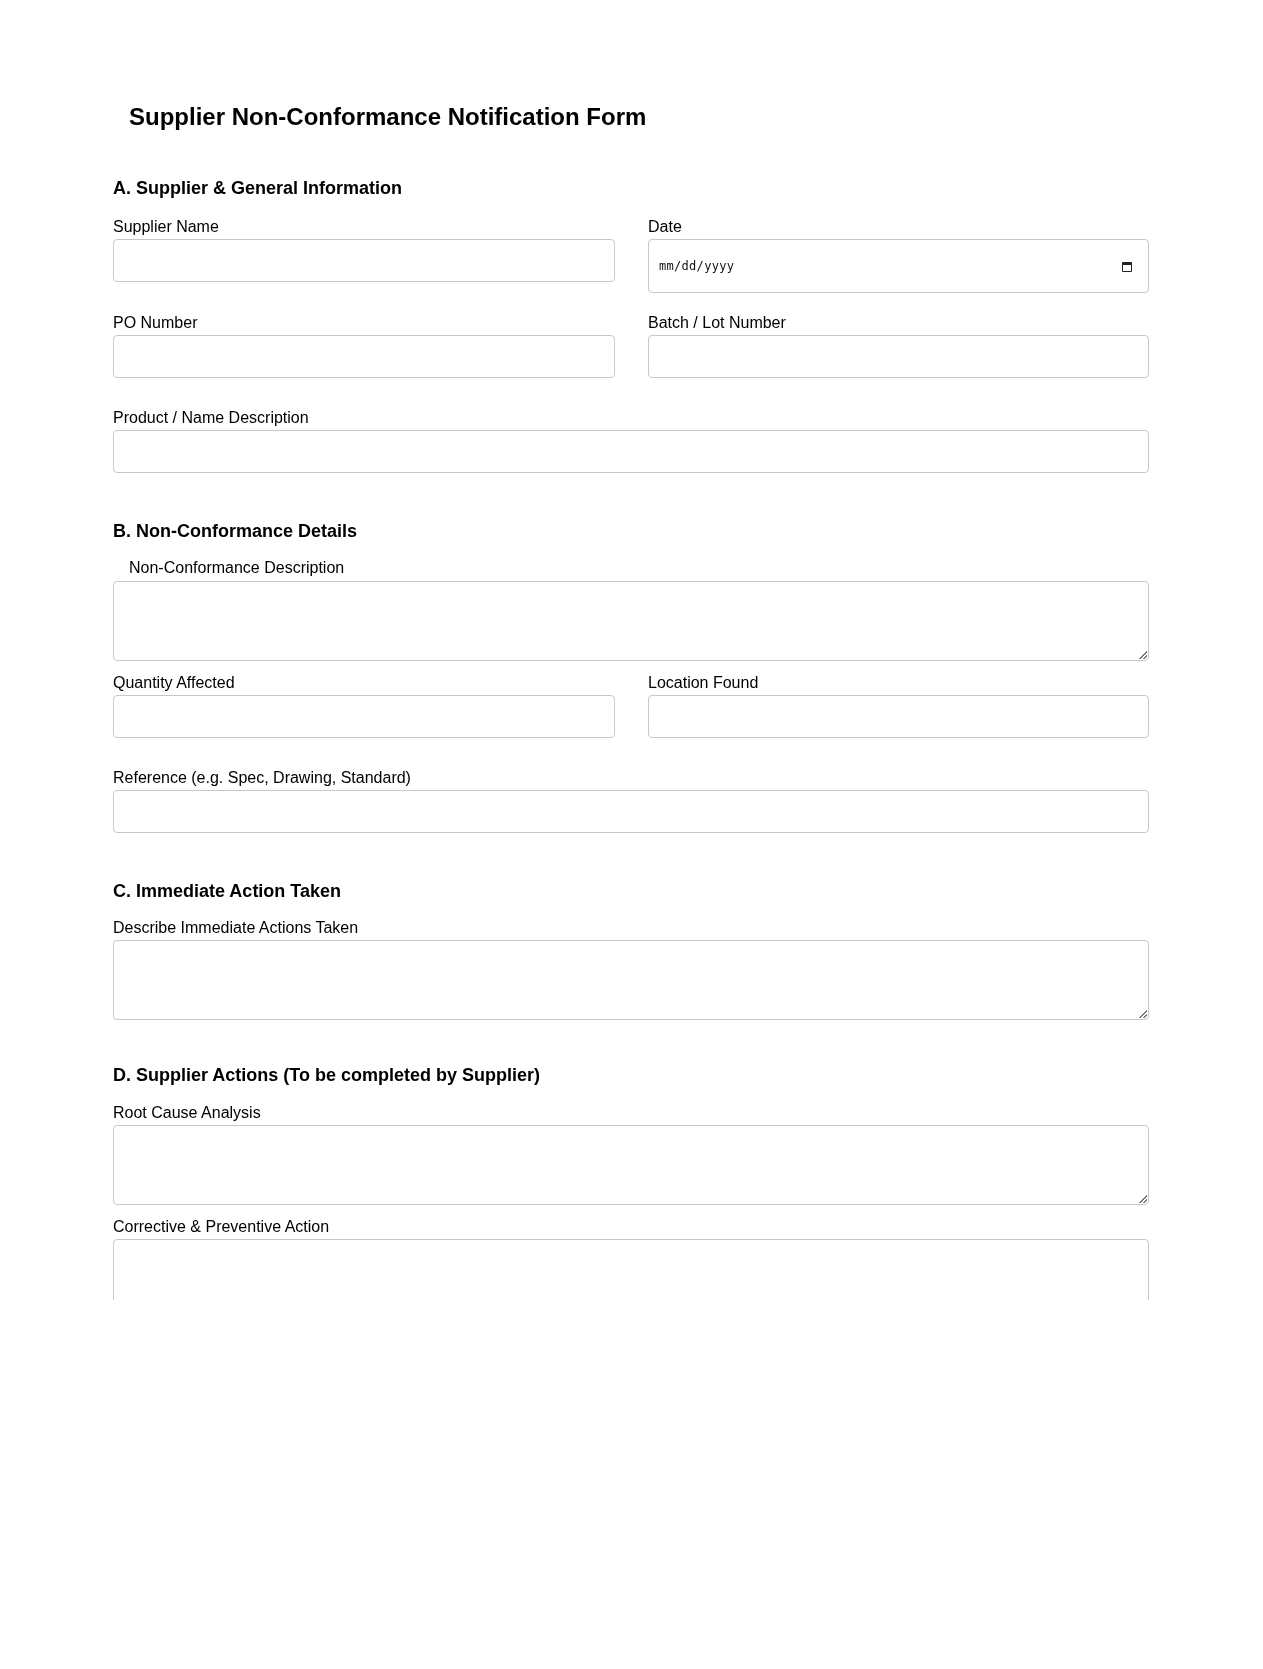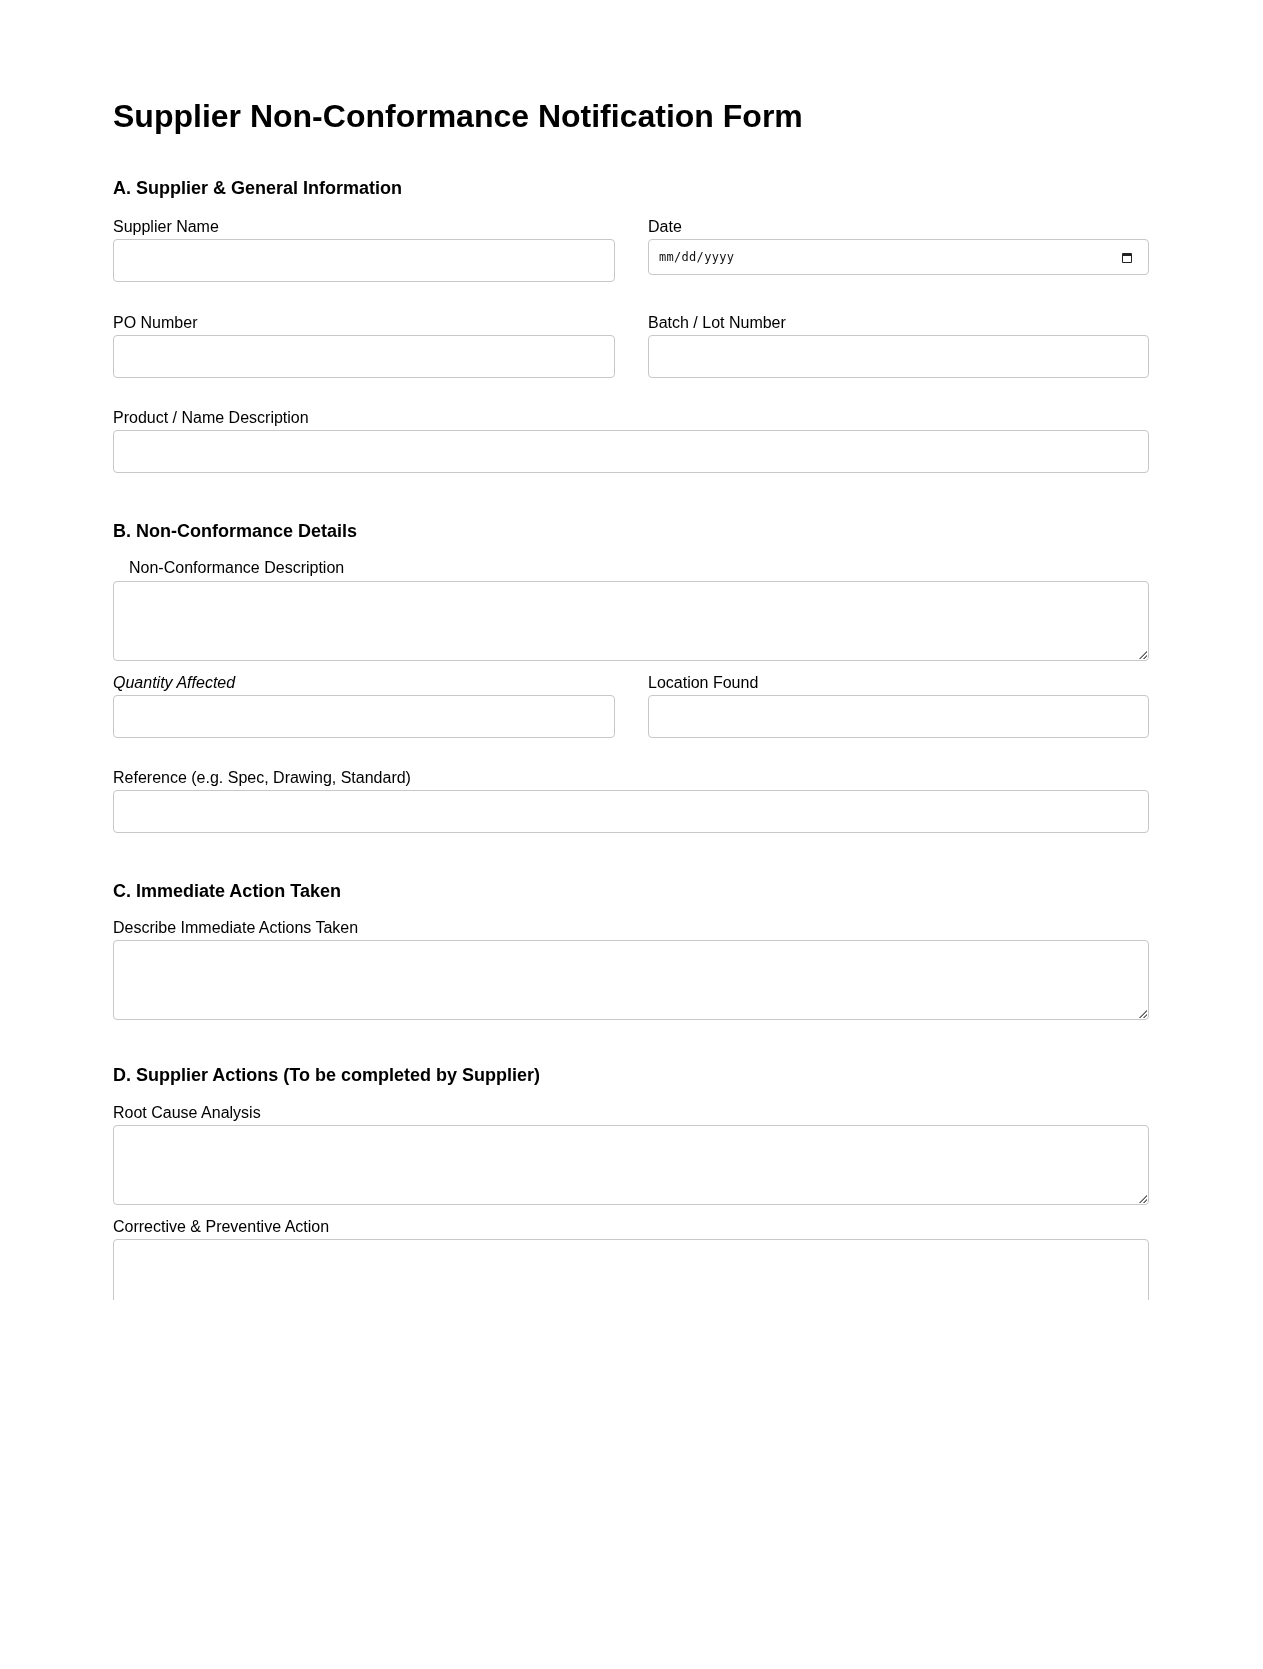--- a/index.html
+++ b/index.html
@@ -24,24 +24,24 @@
       overflow: hidden;
     }
     .form {
       position: absolute;
       left: 113px;
       top: 0;
       width: 1036px;
     }
     .title {
       position: absolute;
-      left: 0;
+      left: 16px;
       top: 98px;
       margin: 0;
-      font-size: 32px;
+      font-size: 24px;
       font-weight: bold;
       line-height: 37px;
       white-space: nowrap;
     }
     .section-title {
       position: absolute;
       left: 0;
       margin: 0;
       font-size: 18px;
       font-weight: bold;
@@ -64,21 +64,21 @@
       font-size: 16px;
       padding: 8px 10px;
       outline: none;
       margin: 0;
     }
     .col-left { left: 0; width: 502px; }
     .col-right { left: 535px; width: 501px; }
     .full { left: 0; width: 1036px; }
     .text-input { height: 43px; }
     .date-input {
-      height: 36px;
+      height: 54px;
       display: flex;
       align-items: center;
       justify-content: space-between;
       padding: 0 16px 0 10px;
     }
     .date-text {
       font-family: "DejaVu Sans Mono", monospace;
       font-size: 12px;
       color: #111111;
       letter-spacing: 0.3px;
@@ -146,21 +146,21 @@
     <input id="f-product" type="text" class="input text-input full" style="top: 430px;" placeholder="">
 
     <h2 class="section-title" style="top:521px;">B. Non-Conformance Details</h2>
 
     <label class="label" style="left:0; top:559px;margin-left:16px;" for="f-nc-desc">Non-Conformance Description</label>
     <div style="position:absolute; left:0; top:581px; width:1036px; height:80px;">
       <textarea id="f-nc-desc" class="input textarea full" style="top: 0px;" placeholder=""></textarea>
       <span class="resize-grip"></span>
     </div>
 
-    <label class="label" style="left:0; top:674px;font-style:italic;" for="f-qty">Quantity Affected</label>
+    <label class="label" style="left:0; top:674px;" for="f-qty">Quantity Affected</label>
     <input id="f-qty" type="text" class="input text-input col-left" style="top: 695px;" placeholder="">
 
     <label class="label" style="left:535px; top:674px;" for="f-location">Location Found</label>
     <input id="f-location" type="text" class="input text-input col-right" style="top: 695px;" placeholder="">
 
     <label class="label" style="left:0; top:769px;" for="f-reference">Reference (e.g. Spec, Drawing, Standard)</label>
     <input id="f-reference" type="text" class="input text-input full" style="top: 790px;" placeholder="">
 
     <h2 class="section-title" style="top:881px;">C. Immediate Action Taken</h2>
 

